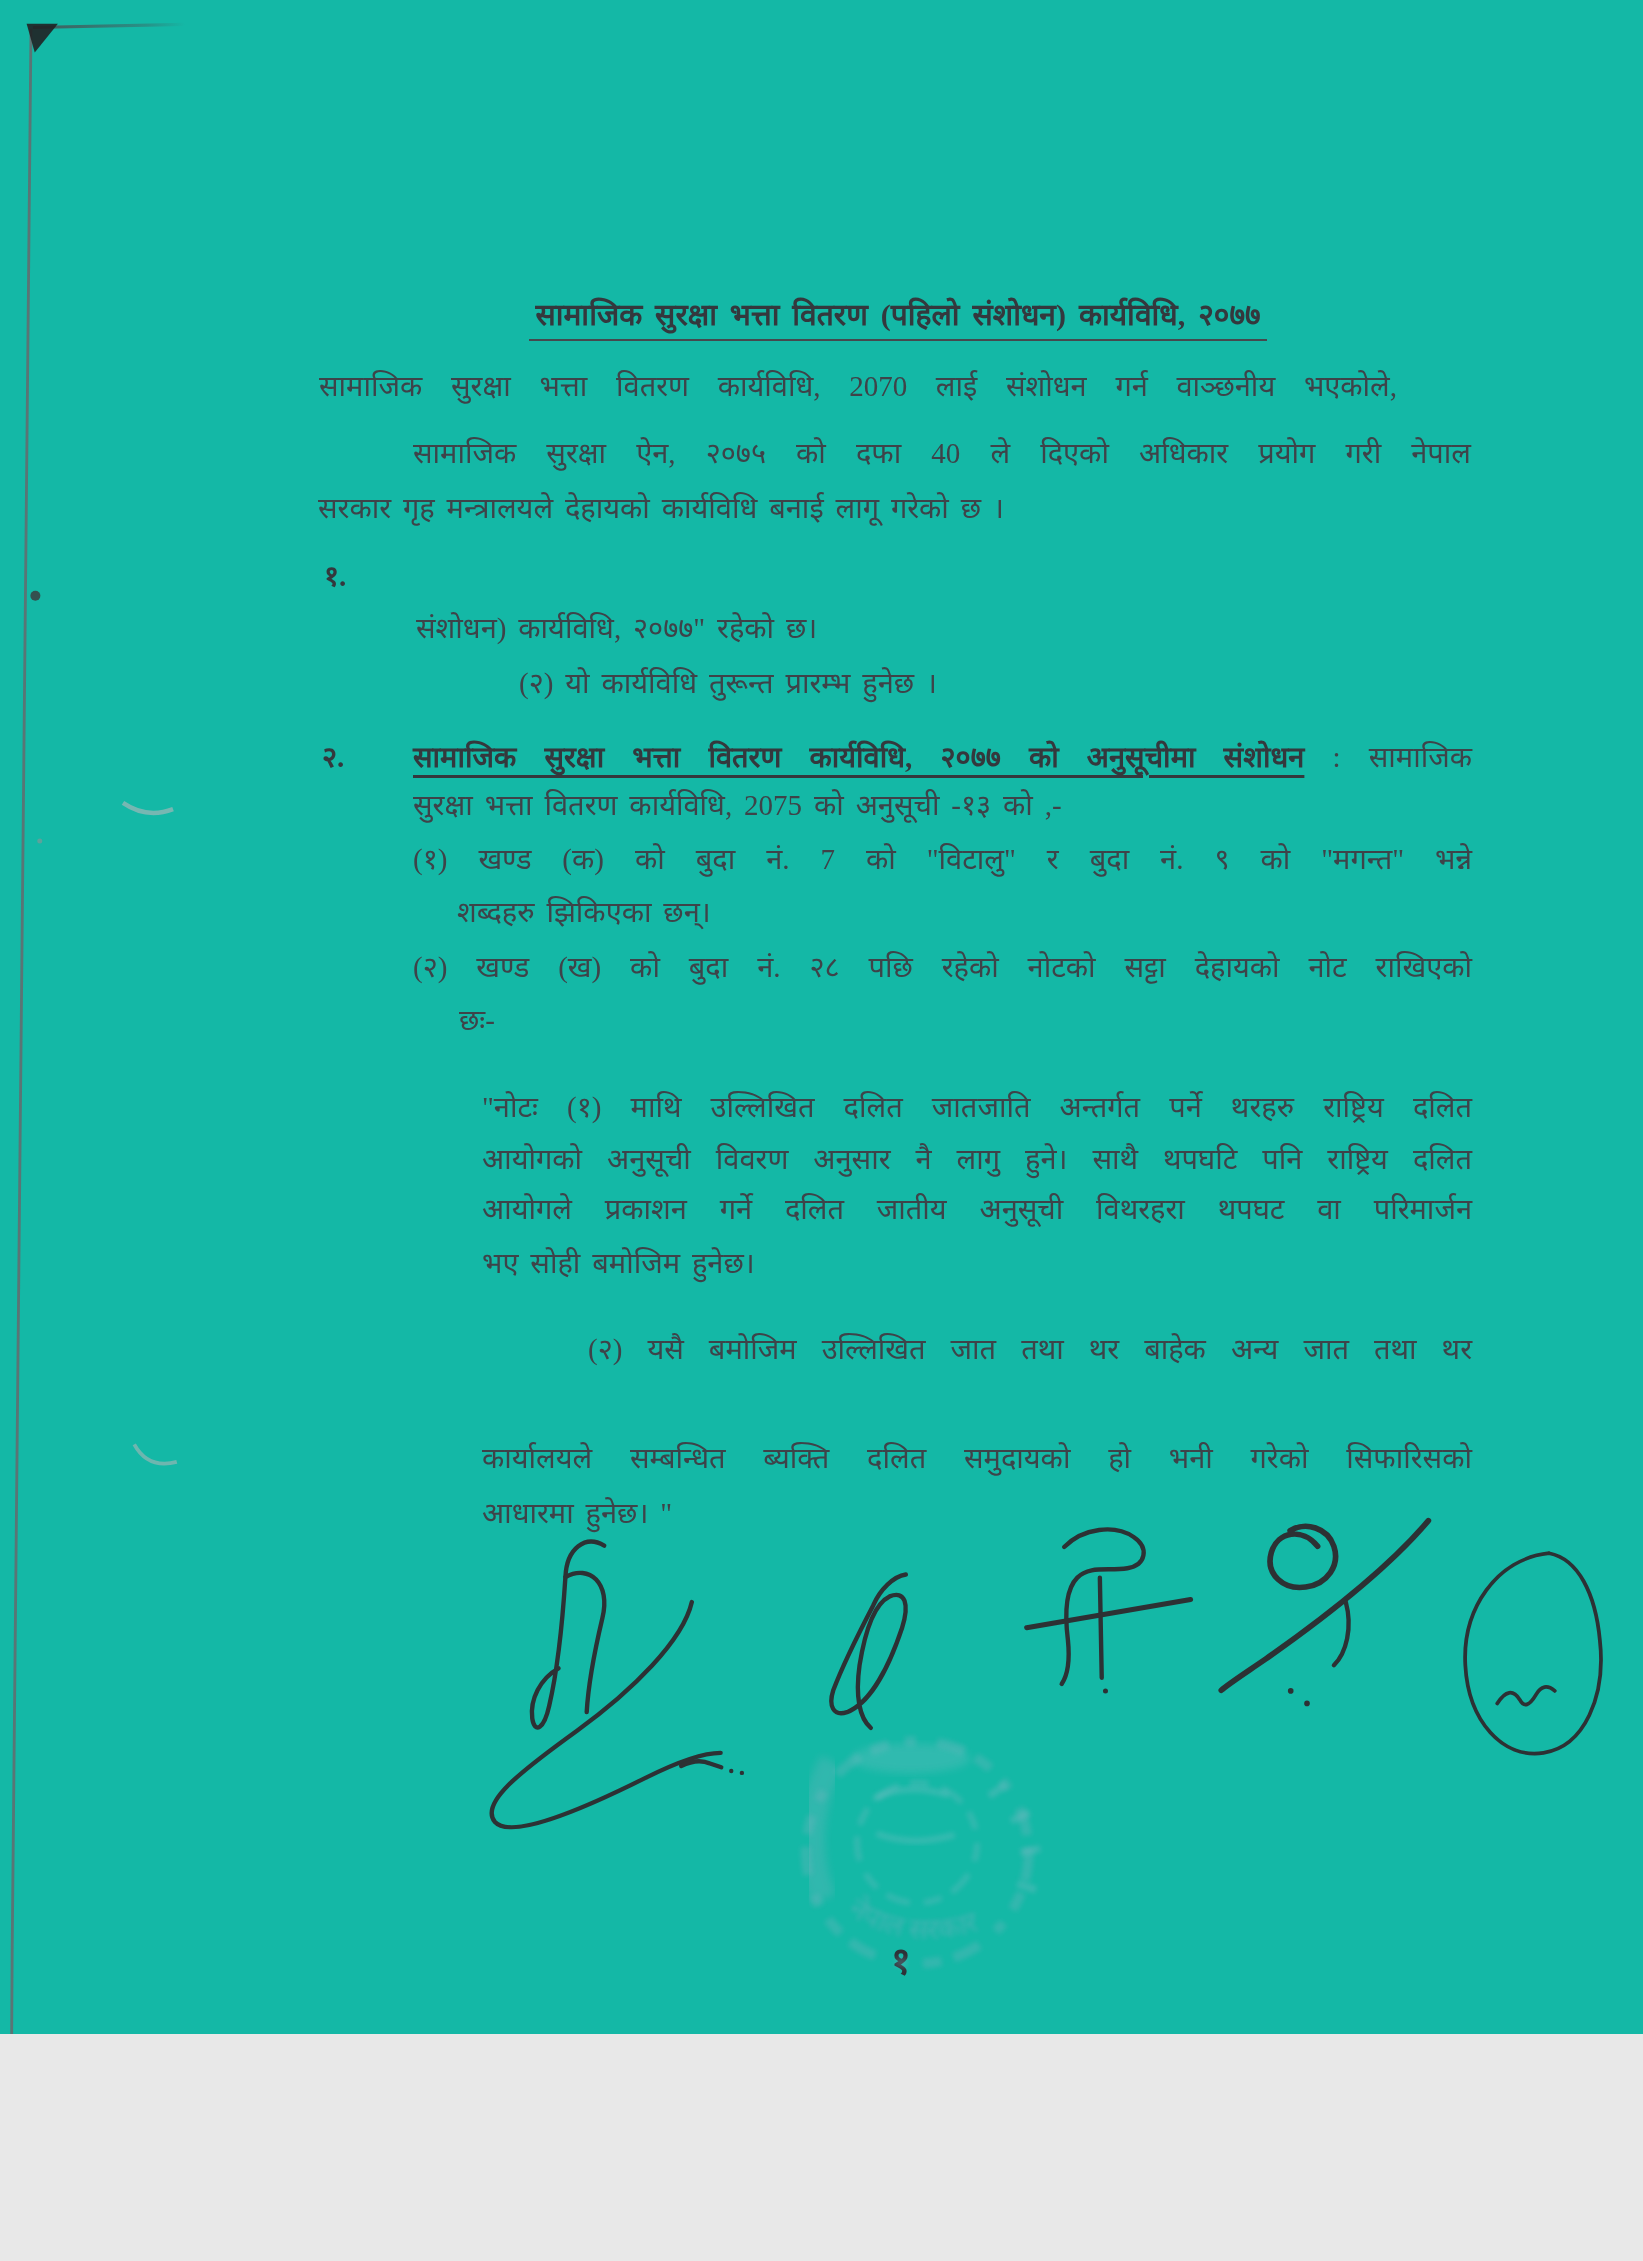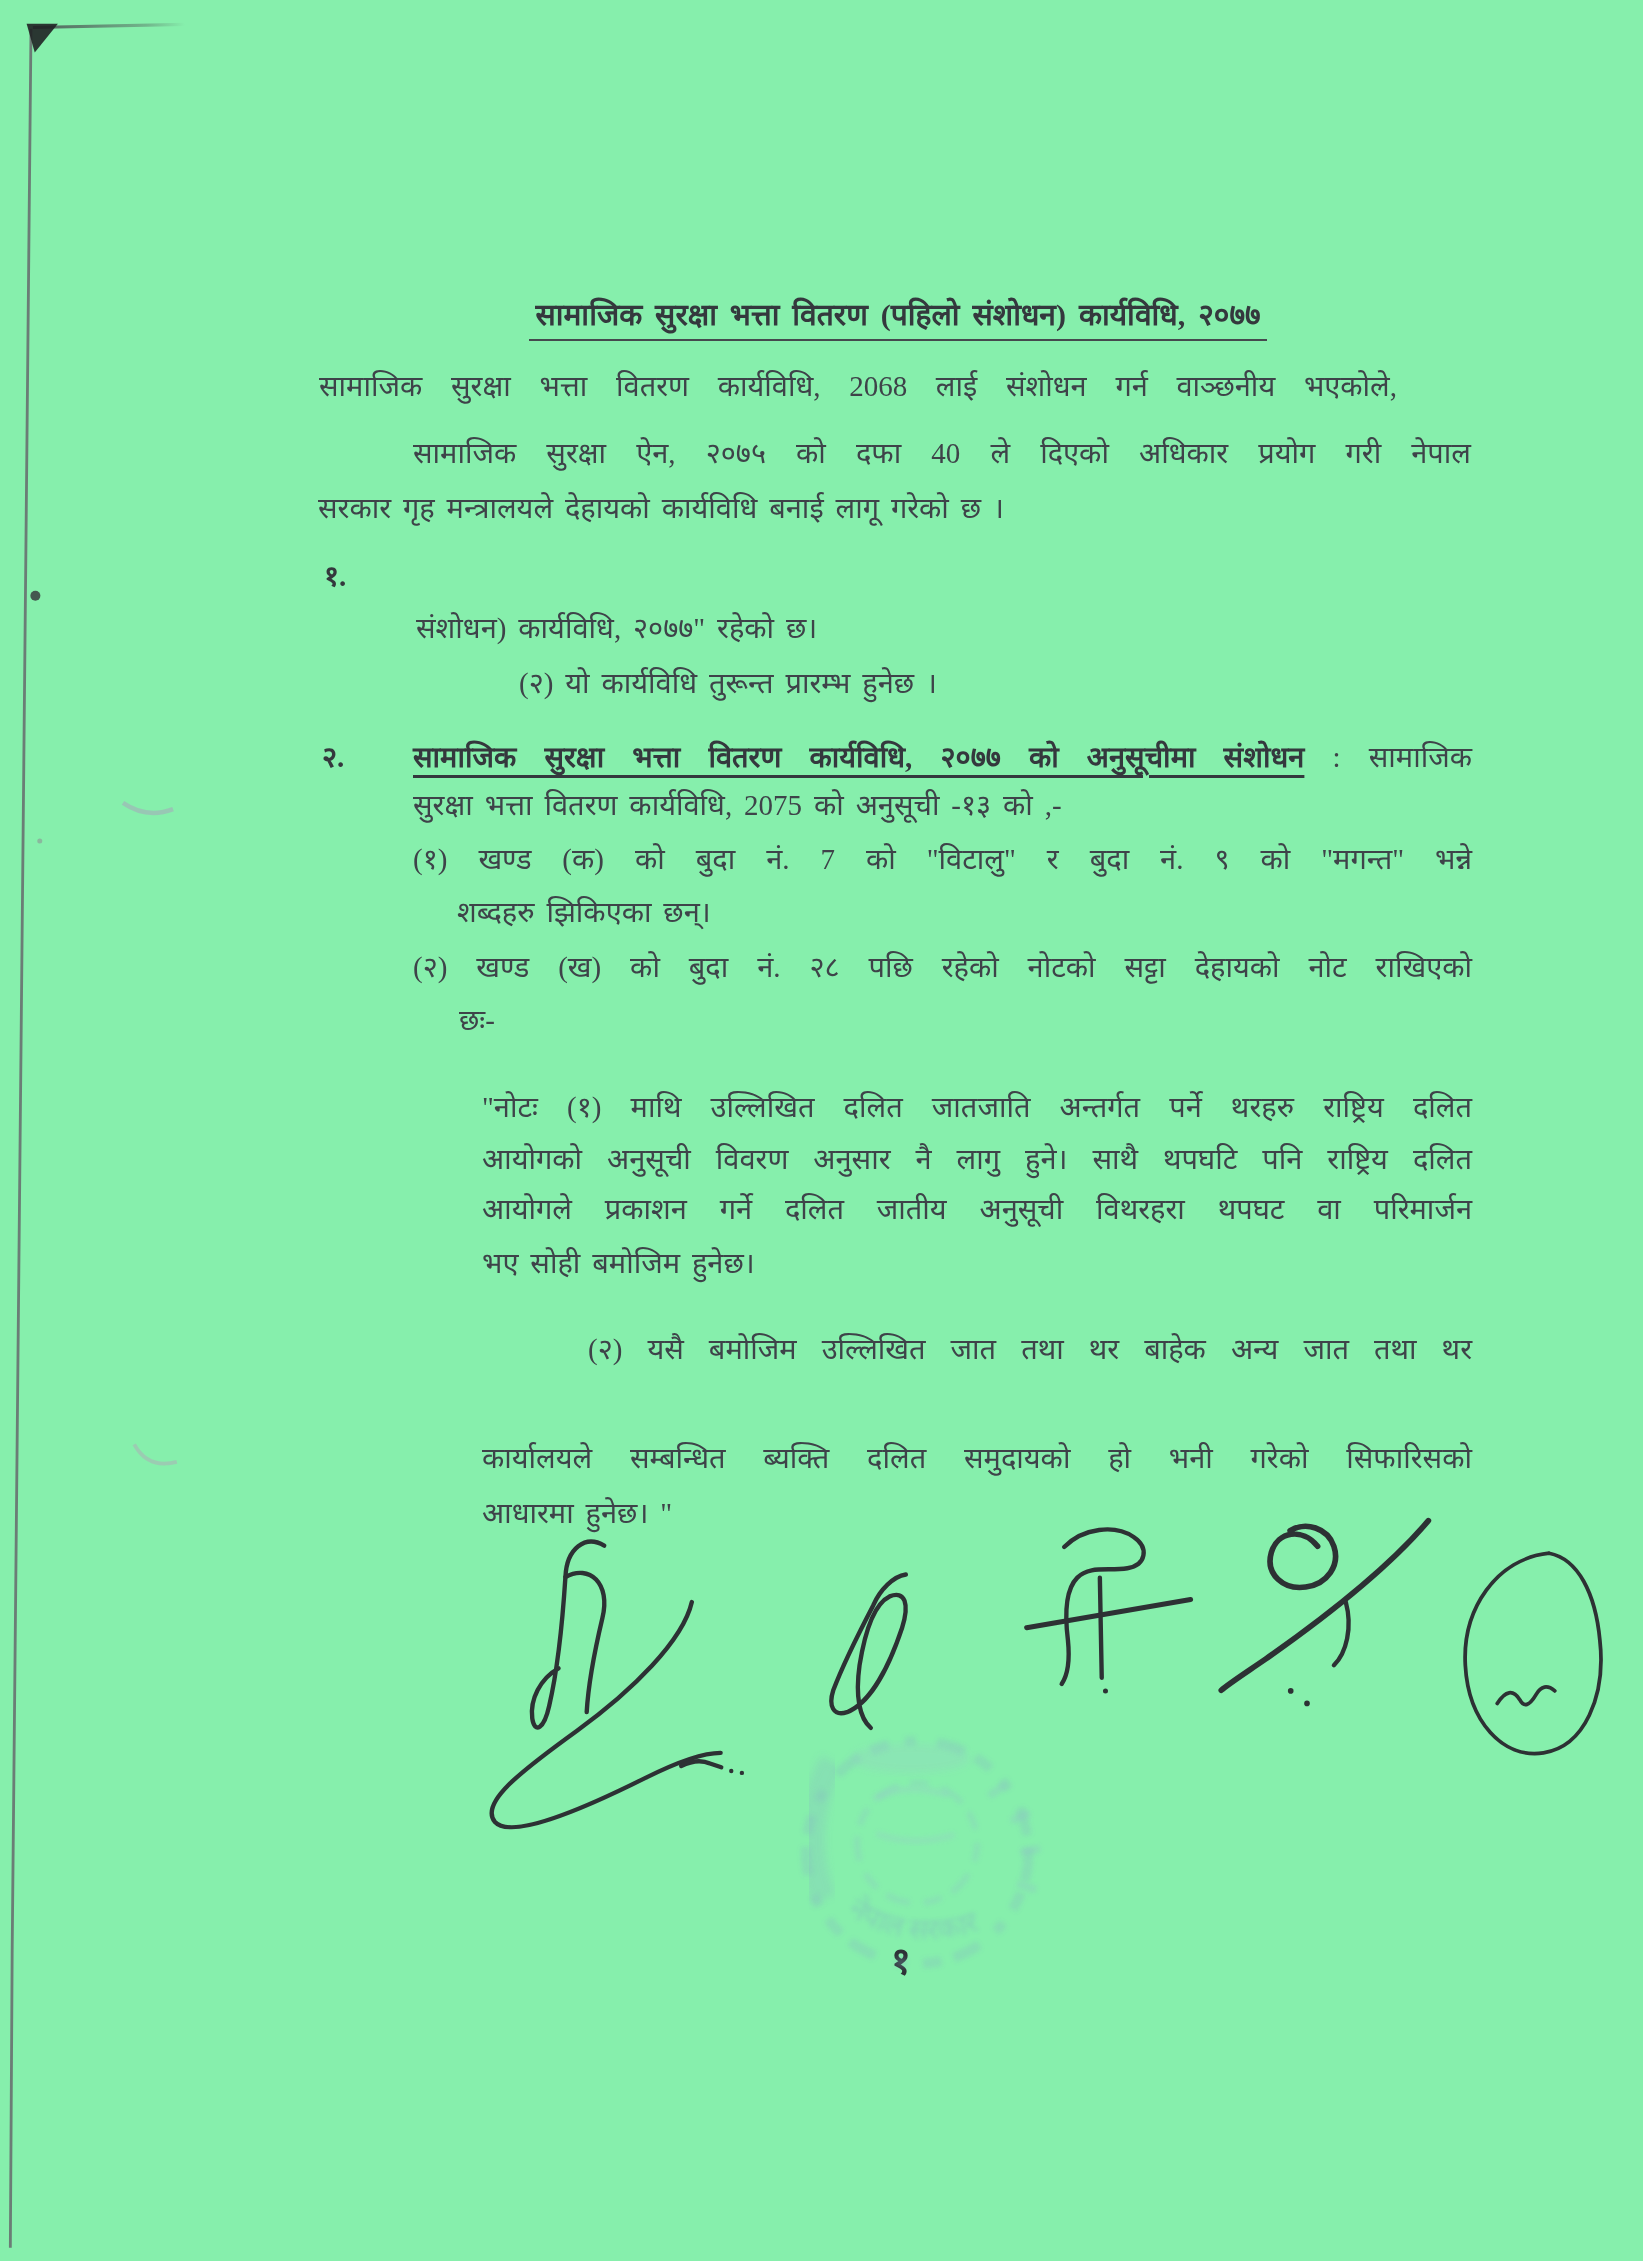--- a/index.html
+++ b/index.html
@@ -1,20 +1,20 @@
 <!DOCTYPE html>
 <html style="font-size:10px"><head>
 <meta charset="utf-8">
 <style>
   html,body{margin:0;padding:0;background:#e8e8e8;}
   #page{
     position:relative;
-    width:1644px;height:2261px;
+    width:1644px;height:2034px;
     margin:0 auto;
-    background:#86efac;
+    background:#14b8a6;
     overflow:hidden;
     font-family:"Liberation Serif","DejaVu Sans",serif;
     color:#3e4349;
   }
   .line{
     position:absolute;
     font-size:29px;
     line-height:41px;
     white-space:nowrap;
     color:#3e4349;
@@ -57,21 +57,21 @@
 </style>
 </head>
 <body>
 
 <div id="page">
 
   <div class="doc-title">
     <span class="u">सामाजिक सुरक्षा भत्ता वितरण (पहिलो संशोधन) कार्यविधि, २०७७</span>
   </div>
 
-  <div class="line just" style="left:319px;top:366px;width:1078px;">सामाजिक सुरक्षा भत्ता वितरण कार्यविधि, 2068 लाई संशोधन गर्न वाञ्छनीय भएकोले,</div>
+  <div class="line just" style="left:319px;top:366px;width:1078px;">सामाजिक सुरक्षा भत्ता वितरण कार्यविधि, 2070 लाई संशोधन गर्न वाञ्छनीय भएकोले,</div>
   <div class="line just" style="left:413px;top:433px;width:1058px;">सामाजिक सुरक्षा ऐन, २०७५ को दफा 40 ले दिएको अधिकार प्रयोग गरी नेपाल</div>
   <div class="line" style="left:318px;top:488px;">सरकार गृह मन्त्रालयले देहायको कार्यविधि बनाई लागू गरेको छ ।</div>
 
   <div class="hnum" style="left:324px;top:556px;">१.</div>
   <div class="line" style="left:416px;top:608px;">संशोधन) कार्यविधि, २०७७" रहेको छ।</div>
   <div class="line" style="left:519px;top:663px;">(२) यो कार्यविधि तुरून्त प्रारम्भ हुनेछ ।</div>
 
   <div class="hnum" style="left:322px;top:737px;">२.</div>
   <div class="line just" style="left:413px;top:737px;width:1059px;">
     <span class="hd">सामाजिक सुरक्षा भत्ता वितरण कार्यविधि, २०७७ को अनुसूचीमा संशोधन</span><span> : सामाजिक</span>

